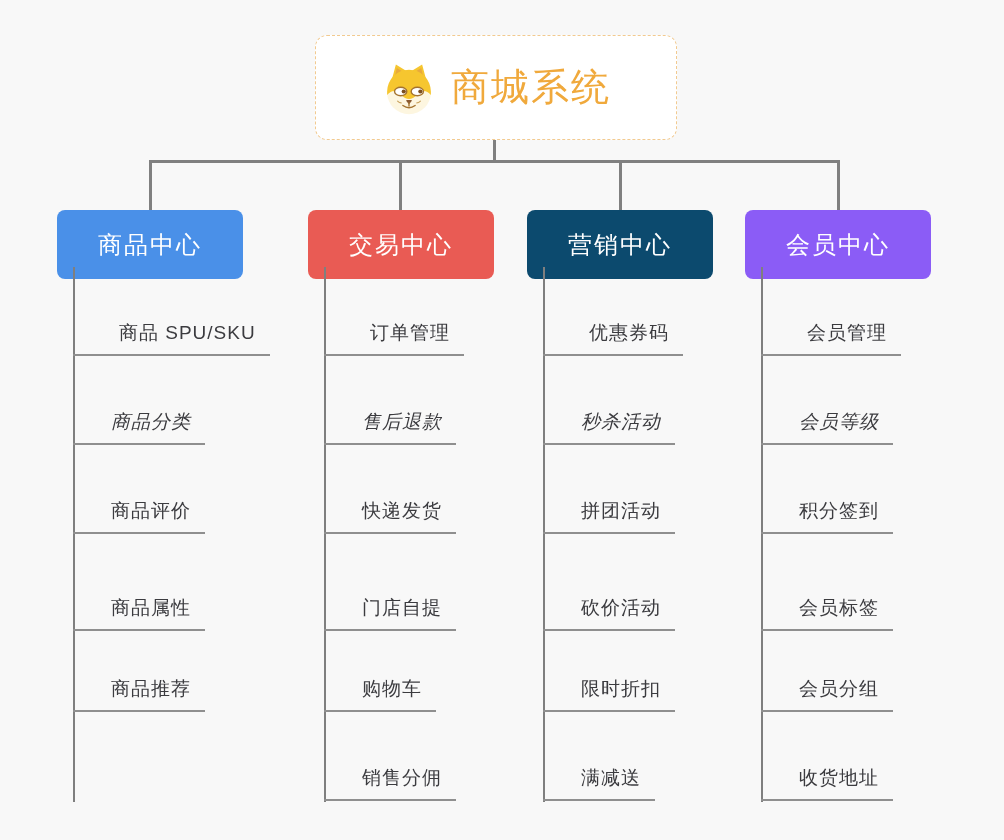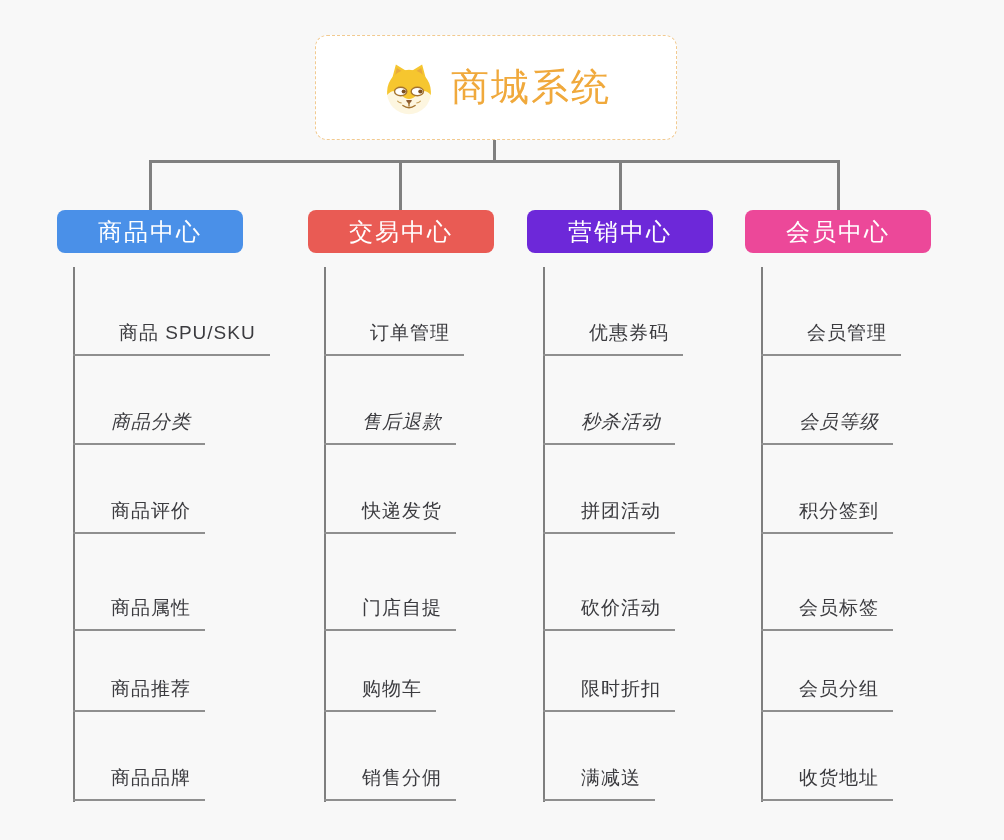--- a/index.html
+++ b/index.html
@@ -30,21 +30,21 @@
     letter-spacing:2px;
     white-space:nowrap;
   }
   .root-icon { width:56px; height:56px; flex:0 0 auto; }
   
   .line { position:absolute; background:#808080; }
   
   .branch-col { position:absolute; top:210px; width:240px; height:600px; }
   .branch-header {
     position:absolute; left:0; top:0;
-    width:186px; height:43px;
+    width:186px; height:69px;
     border-radius:8px;
     display:flex; align-items:center; justify-content:center;
     color:#ffffff;
     font-size:24px;
     letter-spacing:2px;
     white-space:nowrap;
   }
   .trunk {
     position:absolute; left:16px; top:57px;
     width:2px; height:535px;
@@ -105,47 +105,46 @@
   <div class="line" style="left:837px; top:160px; width:3px; height:50px;"></div>
 
   <div class="branch-col" style="left:57px;">
     <div class="branch-header" style="background-color: rgb(74, 144, 232);">商品中心</div>
     <div class="trunk"></div>
     <div class="leaf leaf-1">商品 SPU/SKU</div>
     <div class="leaf leaf-2">商品分类</div>
     <div class="leaf leaf-3">商品评价</div>
     <div class="leaf leaf-4">商品属性</div>
     <div class="leaf leaf-5">商品推荐</div>
-    <div class="leaf leaf-6">商品品牌</div>
   </div>
 
   <div class="branch-col" style="left:308px;">
     <div class="branch-header" style="background-color: rgb(233, 91, 84);">交易中心</div>
     <div class="trunk"></div>
     <div class="leaf leaf-1">订单管理</div>
     <div class="leaf leaf-2">售后退款</div>
     <div class="leaf leaf-3">快递发货</div>
     <div class="leaf leaf-4">门店自提</div>
     <div class="leaf leaf-5">购物车</div>
     <div class="leaf leaf-6">销售分佣</div>
   </div>
 
   <div class="branch-col" style="left:527px;">
-    <div class="branch-header" style="background-color: #6d28d9;">营销中心</div>
+    <div class="branch-header" style="background-color: #0c4a6e;">营销中心</div>
     <div class="trunk"></div>
     <div class="leaf leaf-1">优惠券码</div>
     <div class="leaf leaf-2">秒杀活动</div>
     <div class="leaf leaf-4">砍价活动</div>
     <div class="leaf leaf-3">拼团活动</div>
     <div class="leaf leaf-5">限时折扣</div>
     <div class="leaf leaf-6">满减送</div>
   </div>
 
   <div class="branch-col" style="left:745px;">
-    <div class="branch-header" style="background-color: #ec4899;">会员中心</div>
+    <div class="branch-header" style="background-color: #8b5cf6;">会员中心</div>
     <div class="trunk"></div>
     <div class="leaf leaf-1">会员管理</div>
     <div class="leaf leaf-2">会员等级</div>
     <div class="leaf leaf-4">会员标签</div>
     <div class="leaf leaf-3">积分签到</div>
     <div class="leaf leaf-5">会员分组</div>
     <div class="leaf leaf-6">收货地址</div>
   </div>
 
 </div>

